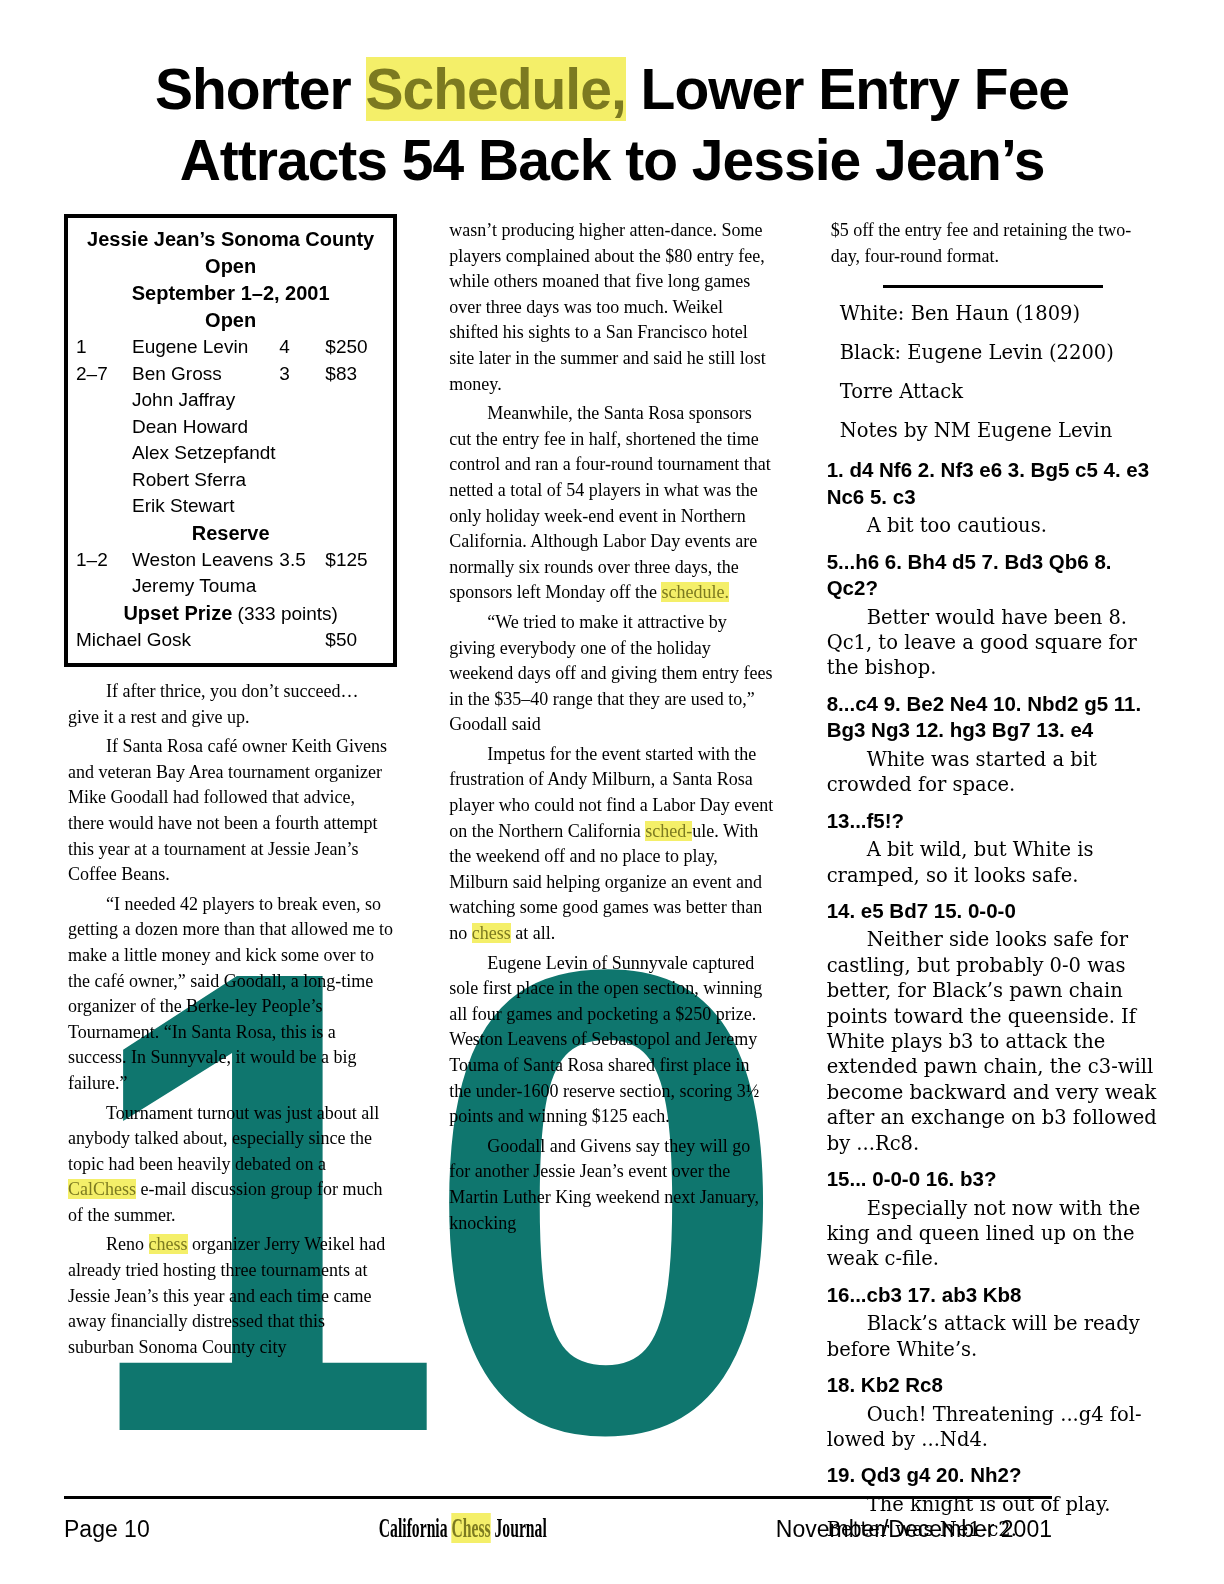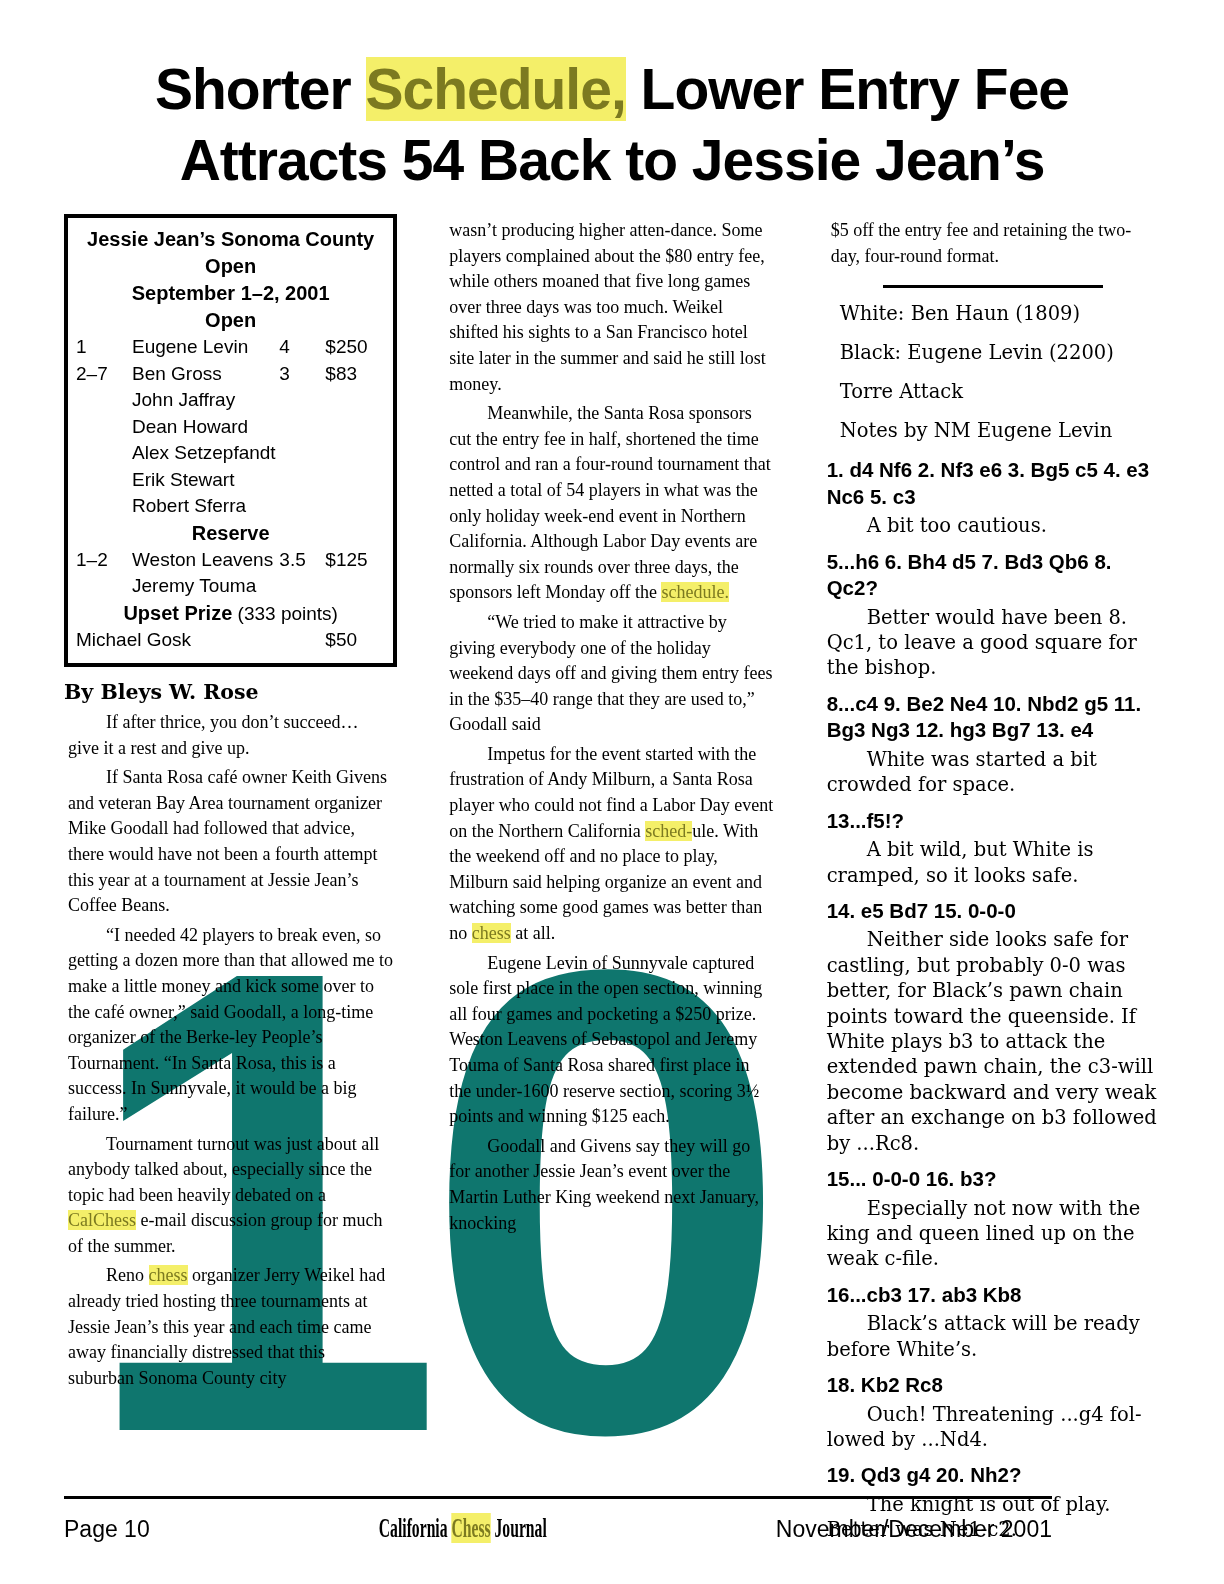--- a/index.html
+++ b/index.html
@@ -106,27 +106,27 @@
             <span class="rb-prize"></span>
           </div>
           <div class="rb-row">
             <span class="rb-place"></span>
             <span class="rb-name">Alex Setzepfandt</span>
             <span class="rb-score"></span>
             <span class="rb-prize"></span>
           </div>
           <div class="rb-row">
             <span class="rb-place"></span>
+            <span class="rb-name">Robert Sferra</span>
+            <span class="rb-score"></span>
+            <span class="rb-prize"></span>
+          </div>
+          <div class="rb-row">
+            <span class="rb-place"></span>
             <span class="rb-name">Erik Stewart</span>
-            <span class="rb-score"></span>
-            <span class="rb-prize"></span>
-          </div>
-          <div class="rb-row">
-            <span class="rb-place"></span>
-            <span class="rb-name">Robert Sferra</span>
             <span class="rb-score"></span>
             <span class="rb-prize"></span>
           </div>
           <div class="rb-title">Reserve</div>
           <div class="rb-row">
             <span class="rb-place">1–2</span>
             <span class="rb-name">Weston Leavens</span>
             <span class="rb-score">3.5</span>
             <span class="rb-prize">$125</span>
           </div>
@@ -136,21 +136,20 @@
             <span class="rb-score"></span>
             <span class="rb-prize"></span>
           </div>
           <div class="rb-upset"><span class="b">Upset Prize</span><span> (333 points)</span></div>
           <div class="rb-row wide">
             <span class="rb-name">Michael Gosk</span>
             <span class="rb-prize">$50</span>
           </div>
         </div>
     </div>
-    <div class="byline">By Bleys W. Rose</div>
     <div id="col1-paras" class="paras">
         <p class="bp ind"><span>If after thrice, you don’t succeed… give it a rest and give up.</span></p>
         <p class="bp ind"><span>If Santa Rosa café owner Keith Givens and veteran Bay Area tournament organizer Mike Goodall had followed that advice, there would have not been a fourth attempt this year at a tournament at Jessie Jean’s Coffee Beans.</span></p>
         <p class="bp ind"><span>“I needed 42 players to break even, so getting a dozen more than that allowed me to make a little money and kick some over to the café owner,” said Goodall, a long-time organizer of the Berke-ley People’s Tournament. “In Santa Rosa, this is a success. In Sunnyvale, it would be a big failure.”</span></p>
         <p class="bp ind"><span>Tournament turnout was just about all anybody talked about, especially since the topic had been heavily debated on a </span><span class="hl">CalChess</span><span> e-mail discussion group for much of the summer.</span></p>
         <p class="bp ind"><span>Reno </span><span class="hl">chess</span><span> organizer Jerry Weikel had already tried hosting three tournaments at Jessie Jean’s this year and each time came away financially distressed that this suburban Sonoma County city</span></p>
       </div>
   </section>
 
   <section class="col">

